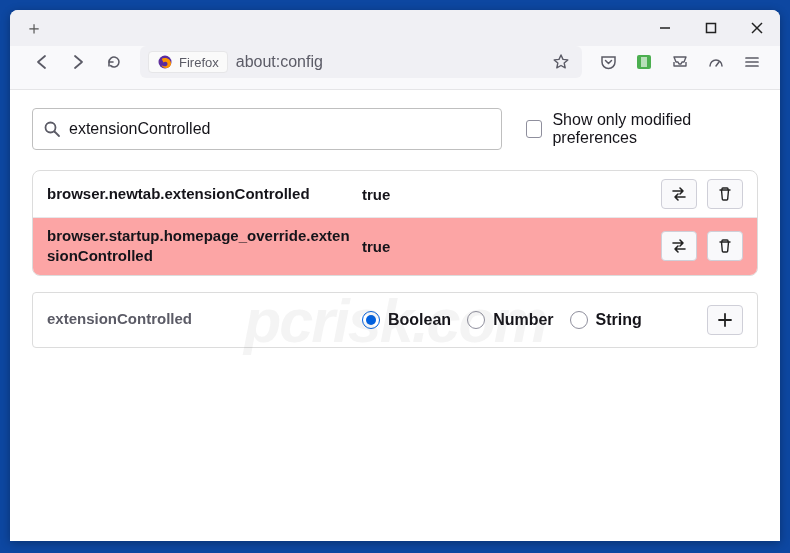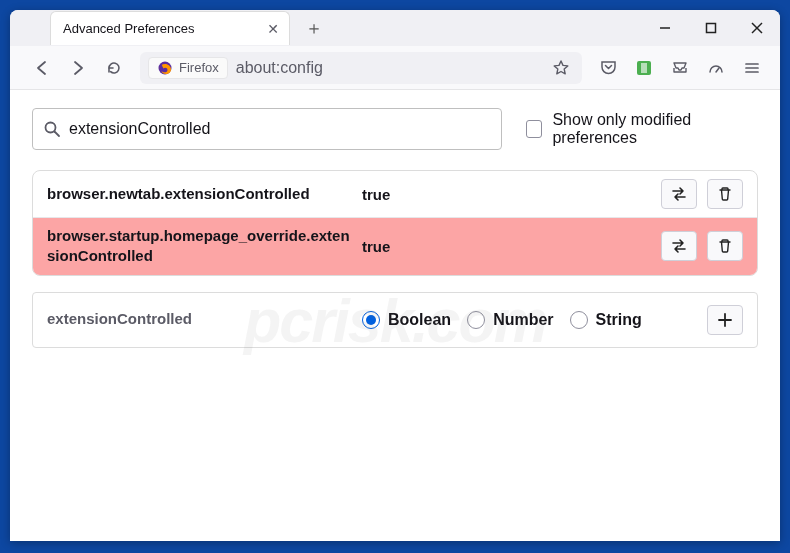--- a/index.html
+++ b/index.html
@@ -59,21 +59,21 @@
   width: 46px;
   height: 36px;
   display: flex;
   align-items: center;
   justify-content: center;
   color: #222;
   cursor: pointer;
 }
 .toolbar {
   display: flex;
-  align-items: center;
+  align-items: flex-start;
   height: 44px;
   background: #f9f9fb;
   padding: 0 12px 0 16px;
   gap: 4px;
   border-bottom: 1px solid #e5e5e7;
 }
 .tbtn {
   width: 32px;
   height: 32px;
   display: flex;
@@ -257,24 +257,20 @@
   margin-top: 15px;
 }
 svg { display: block; }
 </style>
 </head>
 <body>
 
 <div class="window">
 
   <div class="titlebar">
-    <div class="tab">
-      <span class="tab-title">Advanced Preferences</span>
-      <span class="tab-close">✕</span>
-    </div>
     <div class="newtab">＋</div>
     <div class="win-controls">
       <div class="win-btn">
         <svg width="12" height="12">
             <line x1="1" y1="6" x2="11" y2="6" stroke="#222" stroke-width="1.5"></line>
           </svg>
       </div>
       <div class="win-btn">
         <svg width="12" height="12">
             <rect x="1.5" y="1.5" width="9" height="9" fill="none" stroke="#222" stroke-width="1.5"></rect>

